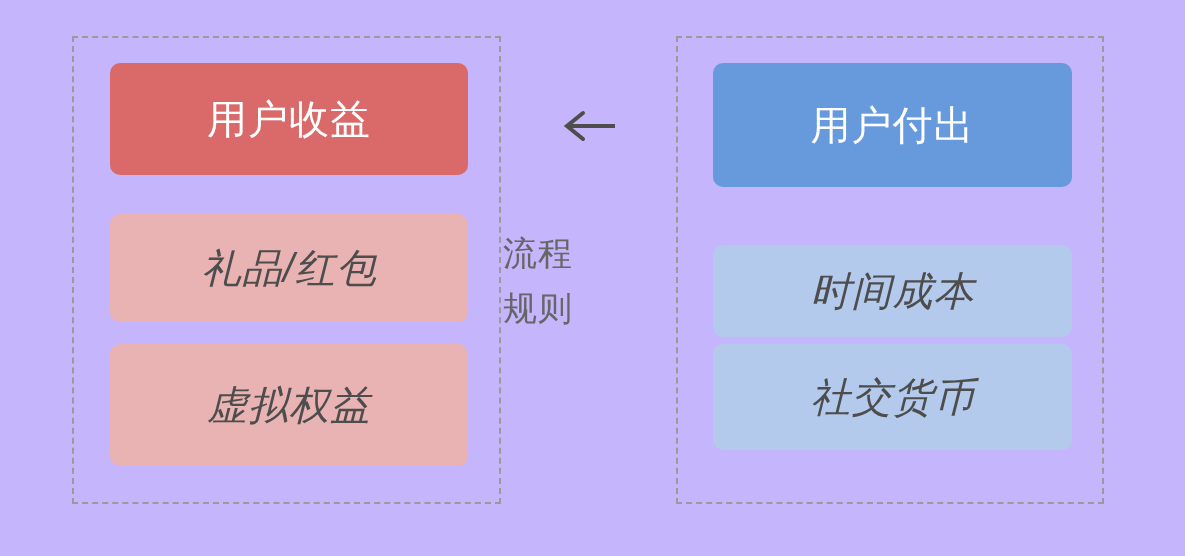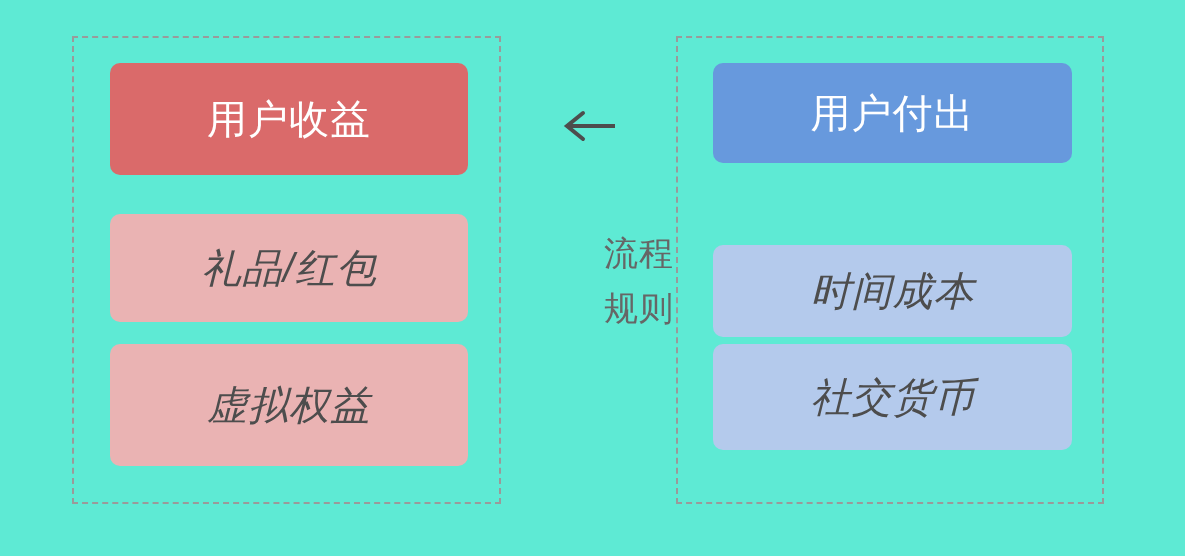--- a/index.html
+++ b/index.html
@@ -11,21 +11,21 @@
     width: 1185px;
     height: 556px;
     font-family: "Liberation Sans", "DejaVu Sans", sans-serif;
     overflow: hidden;
   }
 
   #diagram-root {
     position: relative;
     width: 1185px;
     height: 556px;
-    background: #5eead4;
+    background: #c4b5fd;
   }
 
   
   .group-frame {
     position: absolute;
     border: 2px dashed #9a9a9a;
     box-sizing: border-box;
     background: transparent;
   }
   #group-benefit {
@@ -67,21 +67,21 @@
     color: #4d4d4d;
     font-style: italic;
   }
 
   
   #node-user-benefit   { left: 110px; top: 63px;  width: 358px; height: 112px; background: #da6a6a; }
   #node-gift-redpacket { left: 110px; top: 214px; width: 358px; height: 108px; background: #eab3b3; }
   #node-virtual-rights { left: 110px; top: 344px; width: 358px; height: 122px; background: #eab3b3; }
 
   
-  #node-user-cost      { left: 713px; top: 63px;  width: 359px; height: 100px; background: #6799dd; }
+  #node-user-cost      { left: 713px; top: 63px;  width: 359px; height: 124px; background: #6799dd; }
   #node-time-cost      { left: 713px; top: 214px; width: 359px; height: 92px; background: #b4caec; margin-top: 31px; }
   #node-social-currency{ left: 713px; top: 344px; width: 359px; height: 106px; background: #b4caec; }
 
   
   #connector-column {
     position: absolute;
     left: 503px;
     top: 36px;
     width: 171px;
     height: 468px;
@@ -99,21 +99,21 @@
   #flow-arrow-icon svg {
     display: block;
   }
   #connector-labels {
     position: absolute;
     left: 0;
     top: 190px;
     width: 171px;
     display: flex;
     flex-direction: column;
-    align-items: flex-end;
+    align-items: flex-start;
   }
   .connector-label {
     font-size: 34px;
     line-height: 55px;
     color: #666666;
     letter-spacing: 1px;
     white-space: nowrap;
   }
 </style>
 </head>

